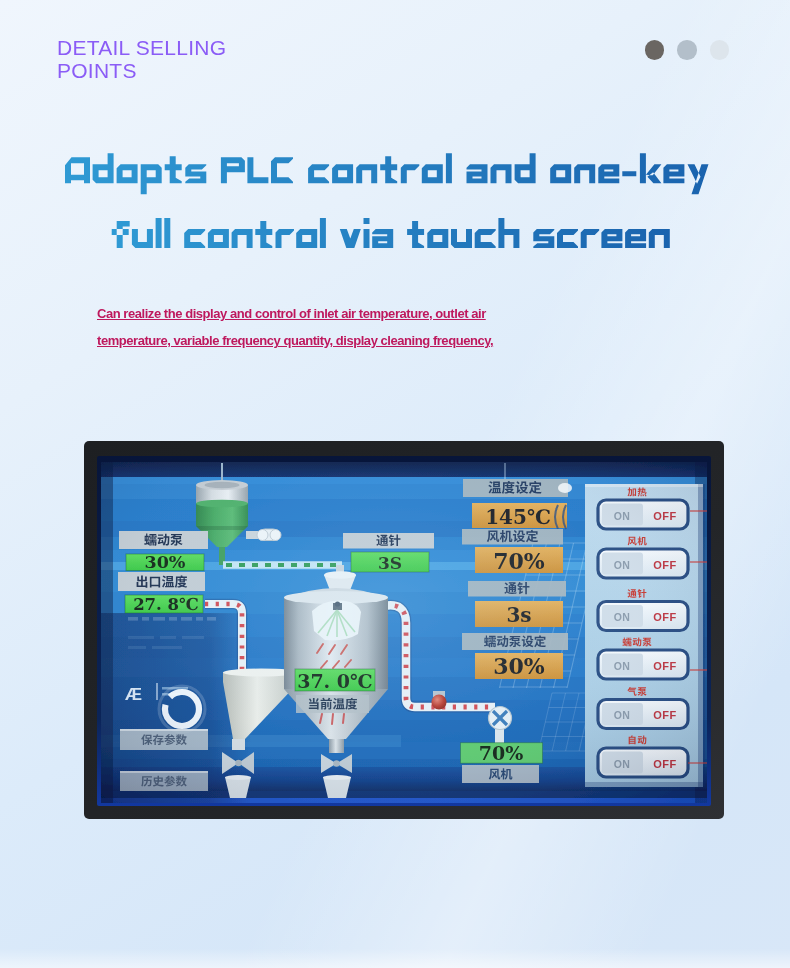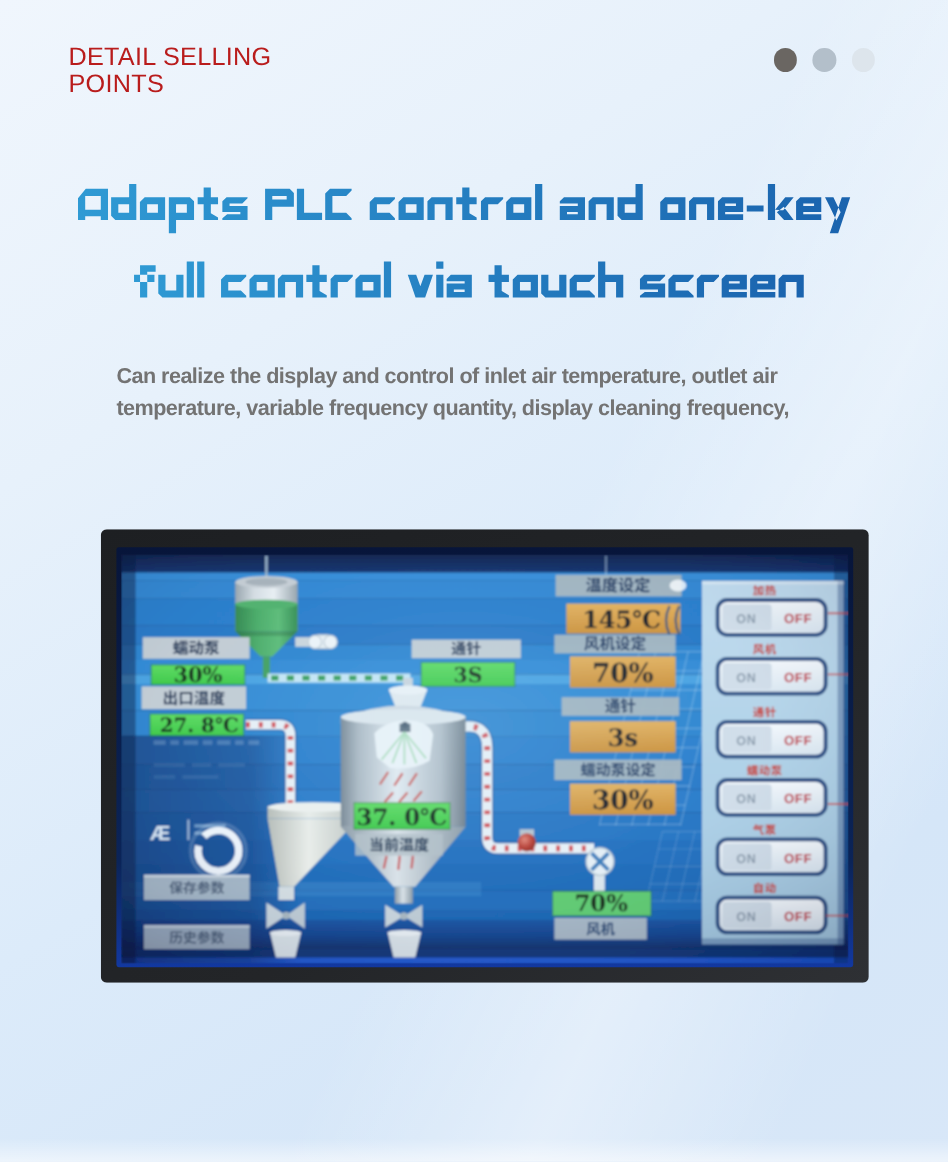--- a/index.html
+++ b/index.html
@@ -8,29 +8,29 @@
     font-family:"Liberation Sans",sans-serif;
     background:linear-gradient(148deg,#f0f6fd 0%,#e7f1fb 28%,#dcebfa 55%,#d5e6f8 80%,#d8e7f8 100%);
   }
   .bg-sheen{position:absolute;inset:0;pointer-events:none;
     background:
       linear-gradient(115deg, rgba(255,255,255,0) 55%, rgba(255,255,255,0.35) 72%, rgba(255,255,255,0) 88%),
       linear-gradient(0deg, rgba(255,255,255,0.55) 0%, rgba(255,255,255,0) 2%);
   }
   .kicker{
     position:absolute;left:57px;top:37px;width:220px;
-    font-size:21px;line-height:22.8px;color:#b91c1c;letter-spacing:0.25px;
+    font-size:21px;line-height:22.8px;color:#8b5cf6;letter-spacing:0.25px;
     font-weight:400;
   }
   .dots{position:absolute;right:61px;top:40px;display:flex;gap:13px;}
   .dots span{width:19.5px;height:19.5px;border-radius:50%;display:block;}
   #title-svg{position:absolute;left:0;top:130px;}
   .paragraph{
     position:absolute;left:97px;top:300px;width:645px;
-    font-size:18px;line-height:27.4px;color:#737373;font-weight:bold;letter-spacing:-0.45px;
+    font-size:13px;line-height:27.4px;color:#be185d;font-weight:bold;letter-spacing:-0.45px;text-decoration:underline;
   }
   #monitor{position:absolute;left:84px;top:441px;}
   .svg-serif{font-family:"DejaVu Serif","Liberation Serif",serif;}
   .svg-sans{font-family:"Liberation Sans",sans-serif;}
 </style>
 </head>
 <body>
 
 <div class="bg-sheen"></div>
 

